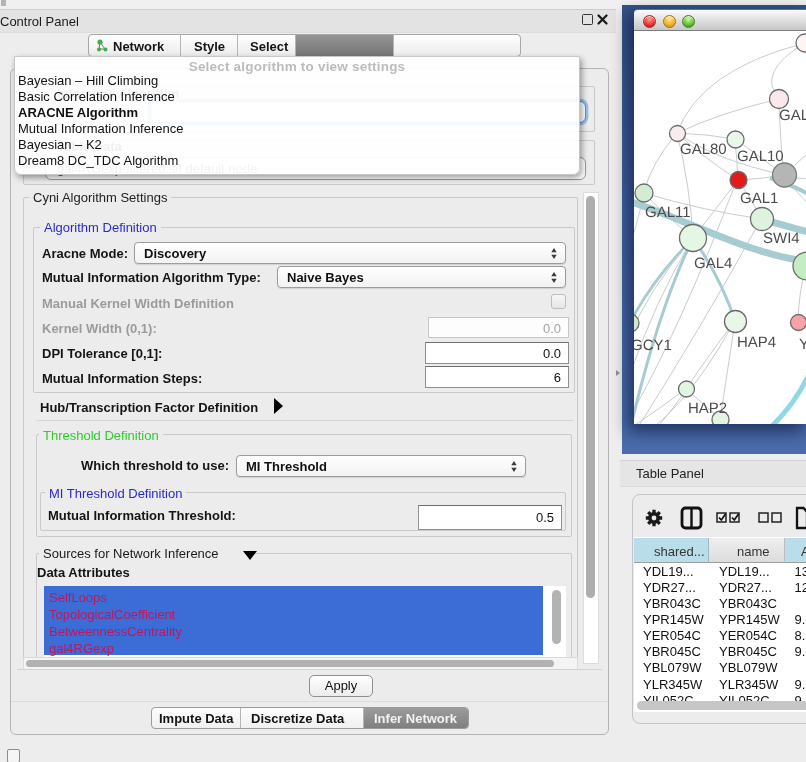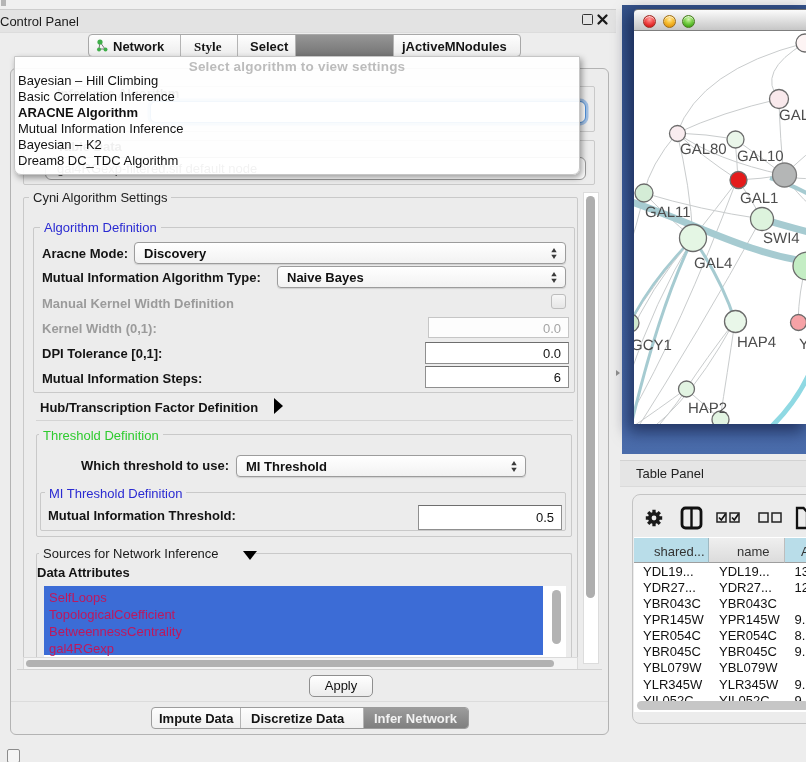--- a/index.html
+++ b/index.html
@@ -42,31 +42,28 @@
   <div class="abs" style="left:0;top:0;width:91px;height:21px;border-right:1px solid #b4b4b4;">
     <svg class="abs" style="left:7px;top:3px;" width="13" height="15">
       <path d="M4 4 L9 11 M4 4 L3 11 M3 11 L9 11" stroke="#777" stroke-width="1"></path>
       <circle cx="4" cy="4" r="2.6" fill="#3fae49"></circle>
       <circle cx="3" cy="11.5" r="2" fill="#3fae49"></circle>
       <circle cx="9.5" cy="11.5" r="2" fill="#3fae49"></circle>
     </svg>
     <div class="lbl" style="left:24px;top:4px;">Network</div>
   </div>
   <div class="abs" style="left:91px;top:0;width:57px;height:21px;border-right:1px solid #b4b4b4;">
-    <div class="lbl" style="left:14px;top:4px;font-family:Liberation Serif, serif;">Style</div>
+    <div class="lbl" style="left:14px;top:4px;">Style</div>
   </div>
   <div class="abs" style="left:149px;top:0;width:57px;height:21px;border-right:1px solid #b4b4b4;">
     <div class="lbl" style="left:12px;top:4px;">Select</div>
   </div>
   <div class="abs" style="left:207px;top:0;width:97px;height:21px;border-right:1px solid #b4b4b4;
     background:linear-gradient(#969696,#747474);">
     <div class="lbl" style="left:9px;top:20px;color:#d9d9d9;">Cyni Toolbox</div>
-  </div>
-  <div class="abs" style="left:304px;top:0;width:127px;height:21px;">
-    <div class="lbl" style="left:9px;top:4px;">jActiveMNodules</div>
   </div>
 </div>
 
 <div class="gbox" style="left:30px;top:86px;width:563px;height:44px;"></div>
 <div class="lbl" style="left:57px;top:86px;color:#222;">Inference Algorithm</div>
 <div class="abs" style="left:150px;top:101px;width:434px;height:20px;background:#fff;border:1.5px solid #4f8fd6;
   border-radius:6px;box-shadow:0 0 0 2.5px rgba(110,162,224,0.6);"></div>
 <div class="gbox" style="left:23px;top:140px;width:570px;height:43px;"></div>
 <div class="lbl" style="left:57px;top:139px;color:#222;">Table Data</div>
 <div class="abs" style="left:45px;top:157px;width:539px;height:21px;background:#fff;border:1px solid #9a9a9a;border-radius:6px;

